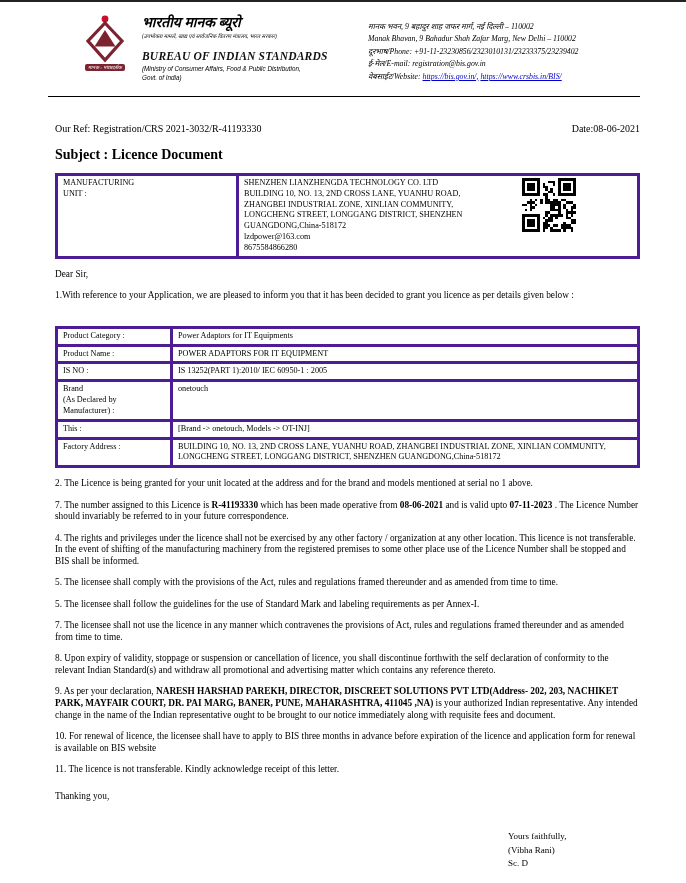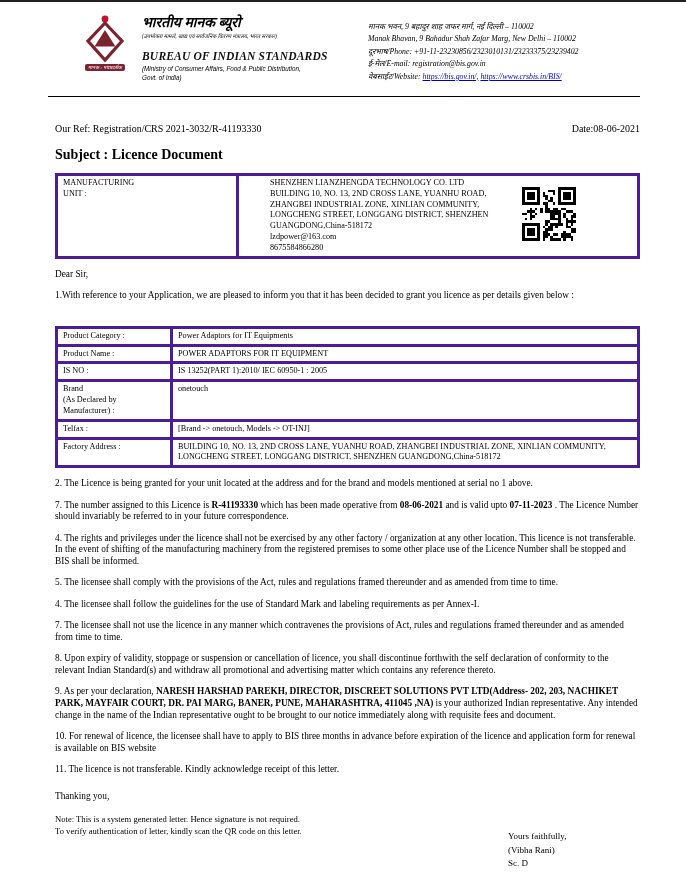--- a/index.html
+++ b/index.html
@@ -32,21 +32,21 @@
   .content { padding: 0 46px 0 55px; }
   .ref-row { display: flex; justify-content: space-between; margin-top: 26px; font-size: 10px; }
   .subject { margin-top: 13px; font-size: 14px; font-weight: bold; }
 
   .tbl { border-collapse: collapse; width: 100%; font-size: 8.2px; }
   .tbl td { border: 3px solid #4c1d95; padding: 2px 5px; vertical-align: top; line-height: 1.32; }
   .mfg-table { margin-top: 10px; }
   .mfg-table .lbl { width: 168px; }
   .details-table { margin-top: 24px; }
   .details-table .lbl { width: 102px; }
-  .mfg-cell { display: flex; justify-content: space-between; align-items: center; margin-left: 26px; }
+  .mfg-cell { display: flex; justify-content: space-between; align-items: flex-start; }
   .qr { margin-right: 56px; flex-shrink: 0; }
 
   .para { margin: 10px 0 0 0; font-size: 9.3px; line-height: 1.24; }
   .thanking { margin-top: 15px; }
 
   .sign-wrap { display: flex; justify-content: flex-end; margin-top: 28px; }
   .signature { font-size: 9px; line-height: 1.5; min-width: 132px; }
   .sig-gap { margin-top: 10px; }
 
   .notes { position: absolute; left: 55px; bottom: 48px; font-size: 8.6px; line-height: 1.4; }
@@ -269,37 +269,37 @@
           <td class="lbl pre">IS NO :</td>
           <td>IS 13252(PART 1):2010/ IEC 60950-1 : 2005</td>
         </tr>
         <tr>
           <td class="lbl pre">Brand
 (As Declared by
 Manufacturer) :</td>
           <td>onetouch</td>
         </tr>
         <tr>
-          <td class="lbl pre">Telfax :</td>
+          <td class="lbl pre">This :</td>
           <td>[Brand -&gt; onetouch, Models -&gt; OT-INJ]</td>
         </tr>
         <tr>
           <td class="lbl pre">Factory Address :</td>
           <td>BUILDING 10, NO. 13, 2ND CROSS LANE, YUANHU ROAD, ZHANGBEI INDUSTRIAL ZONE, XINLIAN COMMUNITY, LONGCHENG STREET, LONGGANG DISTRICT, SHENZHEN GUANGDONG,China-518172</td>
         </tr>
       </tbody>
     </table>
 
     <p class="para">2. The Licence is being granted for your unit located at the address and for the brand and models mentioned at serial no 1 above.</p>
 
     <p class="para"><span>7. The number assigned to this Licence is </span><b>R-41193330</b><span> which has been made operative from </span><b>08-06-2021</b><span> and is valid upto </span><b>07-11-2023</b><span> . The Licence Number should invariably be referred to in your future correspondence.</span></p>
 
     <p class="para">4. The rights and privileges under the licence shall not be exercised by any other factory / organization at any other location. This licence is not transferable. In the event of shifting of the manufacturing machinery from the registered premises to some other place use of the Licence Number shall be stopped and BIS shall be informed.</p>
     <p class="para">5. The licensee shall comply with the provisions of the Act, rules and regulations framed thereunder and as amended from time to time.</p>
-    <p class="para">4. The licensee shall follow the guidelines for the use of Standard Mark and labeling requirements as per Annex-I.</p>
+    <p class="para">5. The licensee shall follow the guidelines for the use of Standard Mark and labeling requirements as per Annex-I.</p>
     <p class="para">7. The licensee shall not use the licence in any manner which contravenes the provisions of Act, rules and regulations framed thereunder and as amended from time to time.</p>
     <p class="para">8. Upon expiry of validity, stoppage or suspension or cancellation of licence, you shall discontinue forthwith the self declaration of conformity to the relevant Indian Standard(s) and withdraw all promotional and advertising matter which contains any reference thereto.</p>
 
     <p class="para"><span>9. As per your declaration, </span><b>NARESH HARSHAD PAREKH, DIRECTOR, DISCREET SOLUTIONS PVT LTD(Address- 202, 203, NACHIKET PARK, MAYFAIR COURT, DR. PAI MARG, BANER, PUNE, MAHARASHTRA, 411045 ,NA)</b><span> is your authorized Indian representative. Any intended change in the name of the Indian representative ought to be brought to our notice immediately along with requisite fees and document.</span></p>
 
     <p class="para">10. For renewal of licence, the licensee shall have to apply to BIS three months in advance before expiration of the licence and application form for renewal is available on BIS website</p>
     <p class="para">11. The licence is not transferable. Kindly acknowledge receipt of this letter.</p>
 
     <p class="para thanking">Thanking you,</p>
 
@@ -308,18 +308,14 @@
         <div>Yours faithfully,</div>
         <div>(Vibha Rani)</div>
         <div>Sc. D</div>
         <div class="sig-gap">Telfax : +91-11-23230856</div>
         <div>E-mail: registration@bis.gov.in</div>
       </div>
     </div>
 
   </main>
 
-  <div class="notes">
-    <div>Note: This is a system generated letter. Hence signature is not required.</div>
-    <div>To verify authentication of letter, kindly scan the QR code on this letter.</div>
-  </div>
 
 </div>
 
 </body></html>

